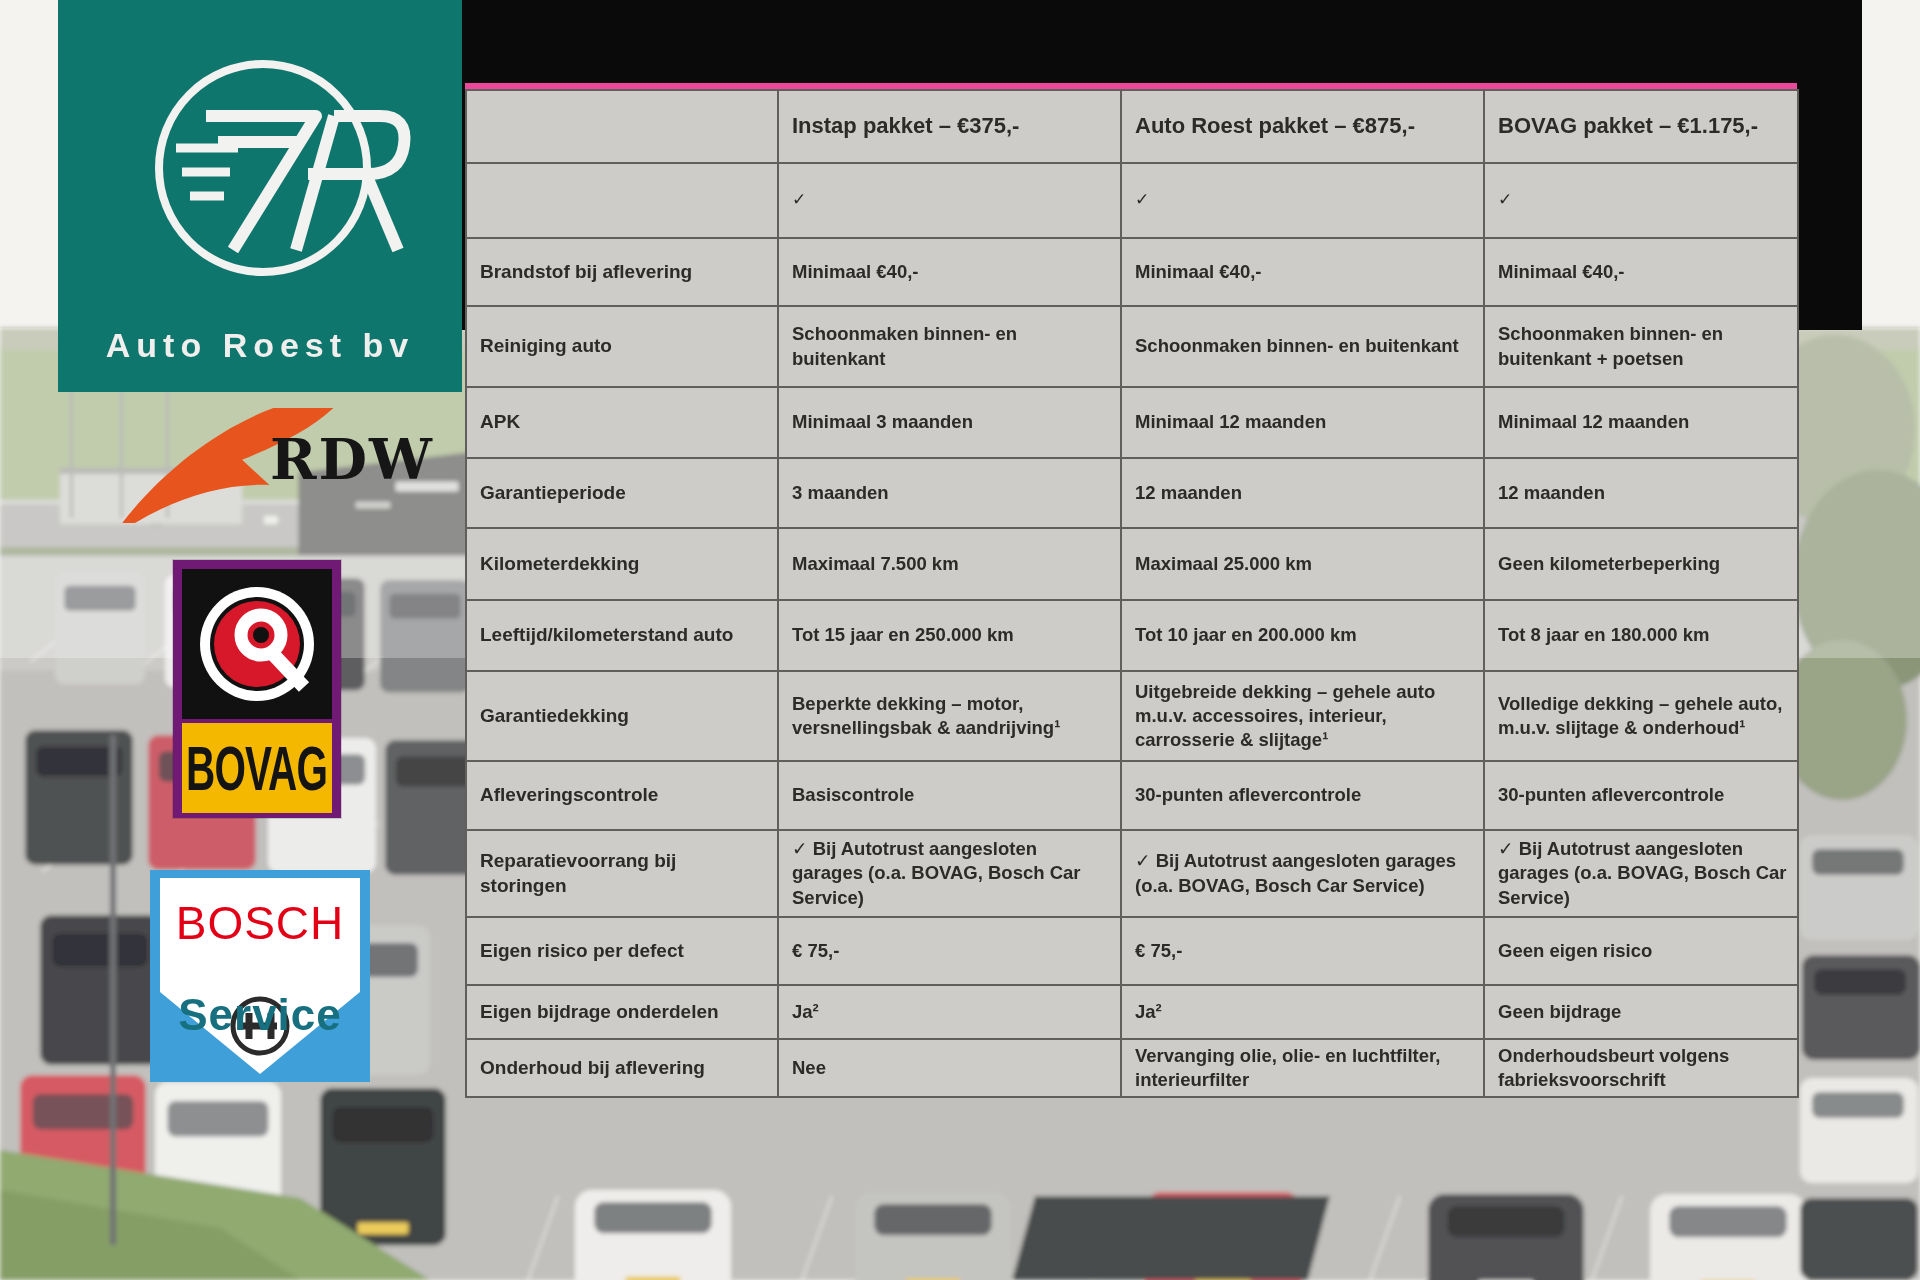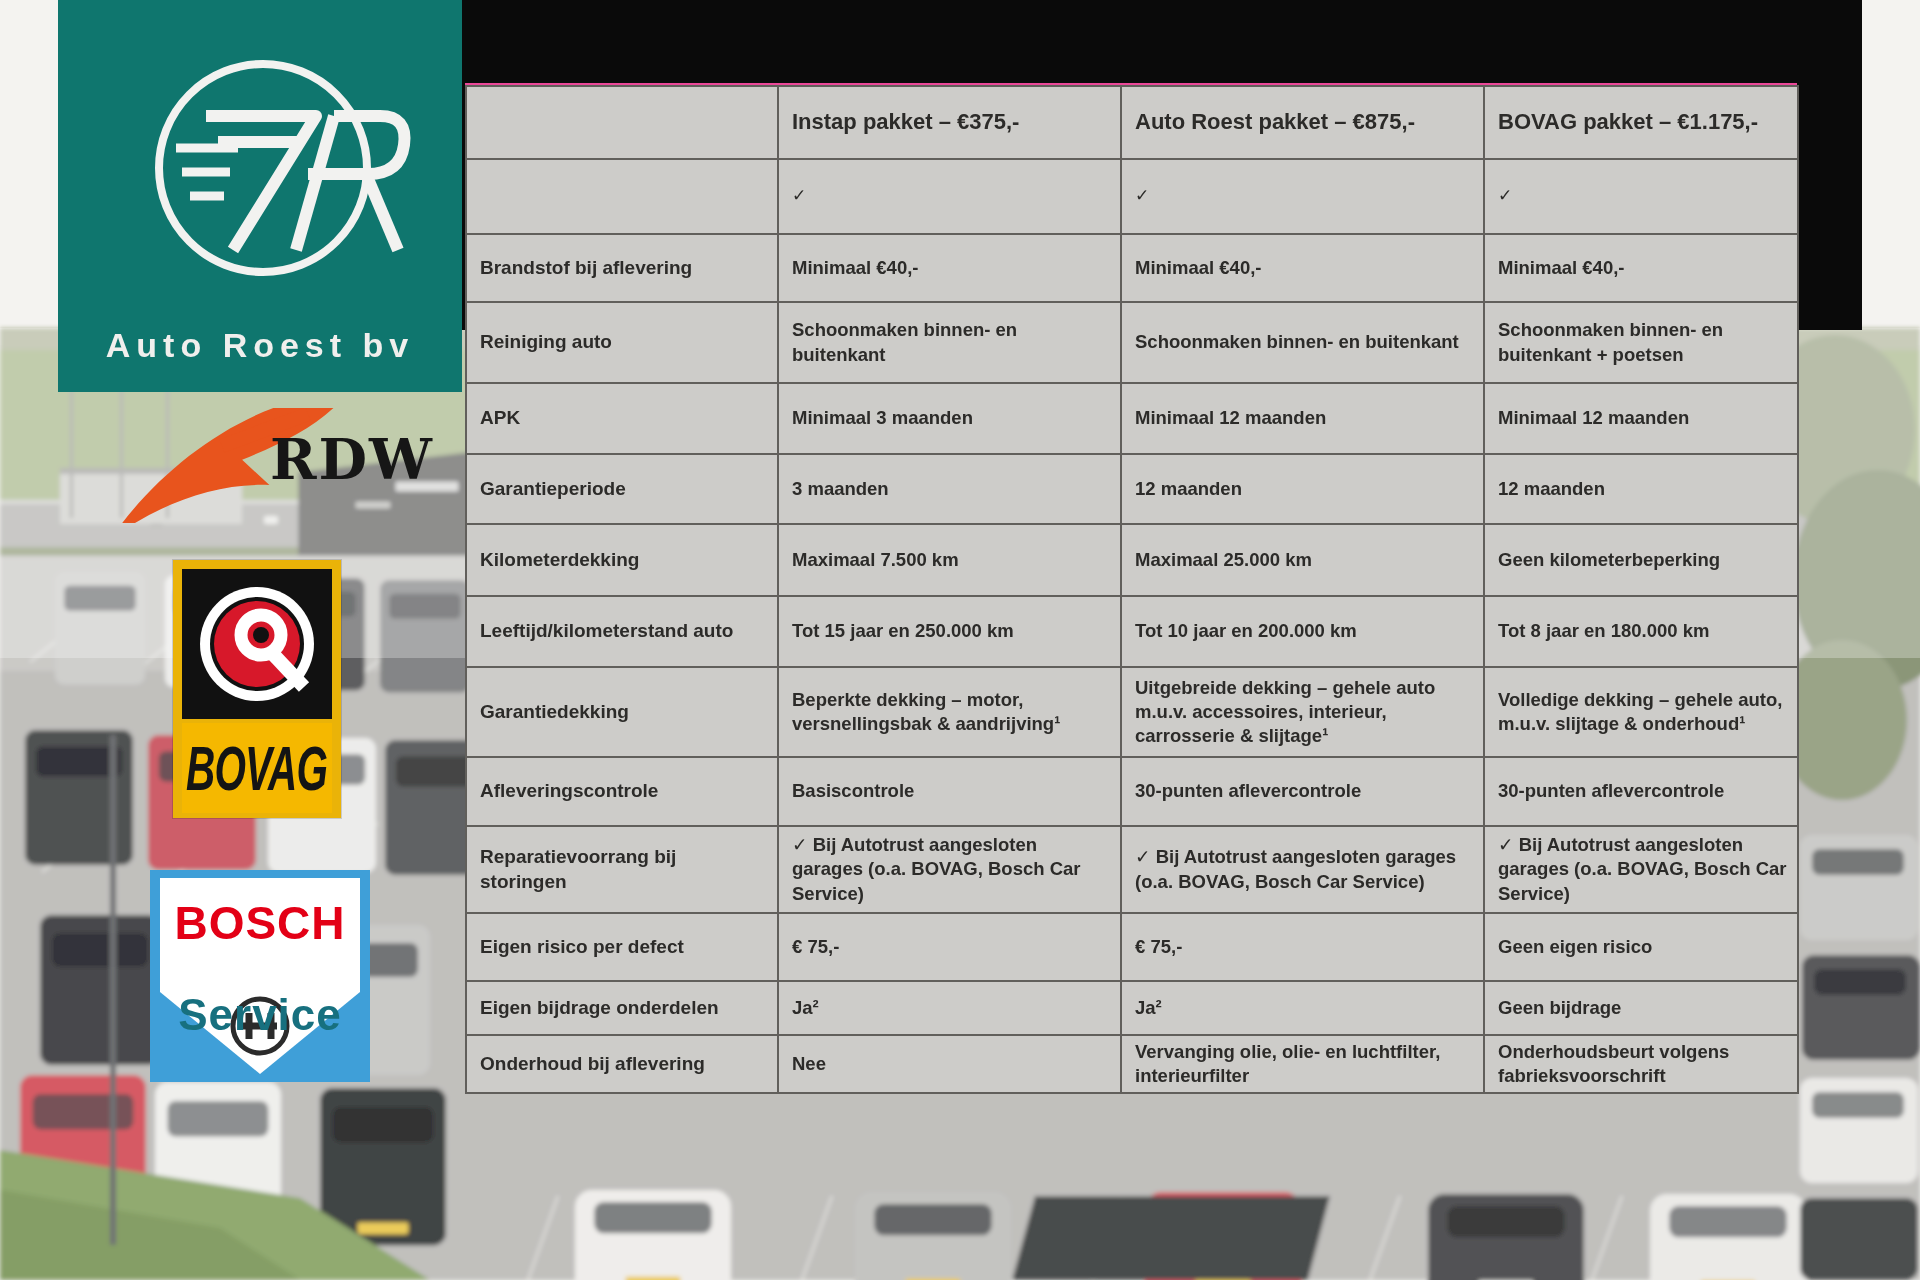--- a/index.html
+++ b/index.html
@@ -14,37 +14,37 @@
   .logo-box{position:absolute;left:58px;top:0;width:404px;height:392px;background:#0f766e;}
   .dealer-name{position:absolute;left:0;top:326px;width:404px;text-align:center;
                color:#f0efed;font-size:34px;font-weight:bold;letter-spacing:6px;white-space:nowrap;}
 
   
   .rdw{position:absolute;left:92px;top:408px;width:330px;height:115px;}
   .rdw-word{position:absolute;left:178px;top:18px;font-family:"DejaVu Serif","Liberation Serif",serif;
             font-weight:bold;font-size:56px;color:#161616;letter-spacing:2px;}
 
   
-  .bovag{position:absolute;left:173px;top:560px;width:168px;height:258px;background:#eab308;
-         box-sizing:border-box;padding:9px;box-shadow:0 0 0 1px rgba(0,0,0,.15);font-style:italic;}
+  .bovag{position:absolute;left:173px;top:560px;width:168px;height:258px;background:#701a75;
+         box-sizing:border-box;padding:9px;box-shadow:0 0 0 1px rgba(0,0,0,.15);}
   .bovag-emblem{width:150px;height:150px;}
   .bovag-word{width:150px;height:90px;background:#f5b800;display:flex;align-items:center;justify-content:center;}
   .bovag-word span{font-size:44px;font-weight:bold;color:#141414;letter-spacing:-1px;
                    transform:scaleY(1.45) scaleX(0.92);display:inline-block;}
 
   
   .bosch{position:absolute;left:150px;top:870px;width:220px;height:212px;}
   .bosch svg{position:absolute;left:0;top:0;}
   .bosch-word{position:absolute;left:0;top:26px;width:220px;text-align:center;
-              font-size:46px;font-weight:bold;color:#e30016;letter-spacing:1px;}
+              font-size:46px;font-weight:normal;color:#e30016;letter-spacing:1px;}
   .bosch-service{position:absolute;left:0;top:76px;width:220px;text-align:center;
               font-size:44px;font-weight:bold;color:#17707f;letter-spacing:1px;margin-top:44px;}
 
   
-  .table-wrap{position:absolute;left:465px;top:83px;width:1332px;border-top:2px solid #ec4899;}
+  .table-wrap{position:absolute;left:465px;top:83px;width:1332px;border-top:6px solid #ec4899;}
   table.pkg{border-collapse:collapse;table-layout:fixed;width:1332px;background:#cdccc9;}
   table.pkg col.c0{width:312px;} table.pkg col.c1{width:343px;}
   table.pkg col.c2{width:363px;} table.pkg col.c3{width:314px;}
   table.pkg th,table.pkg td{border:2px solid #615f5b;vertical-align:middle;text-align:left;
       color:#2c2b29;padding:4px 10px 4px 13px;line-height:1.3;overflow:hidden;
       font-weight:bold;background:#cdccc9;}
   table.pkg th{font-size:22px;}
   table.pkg td{font-size:18.5px;}
   table.pkg td.lbl{font-size:19px;}
   table.pkg td.chk{font-size:17px;}

